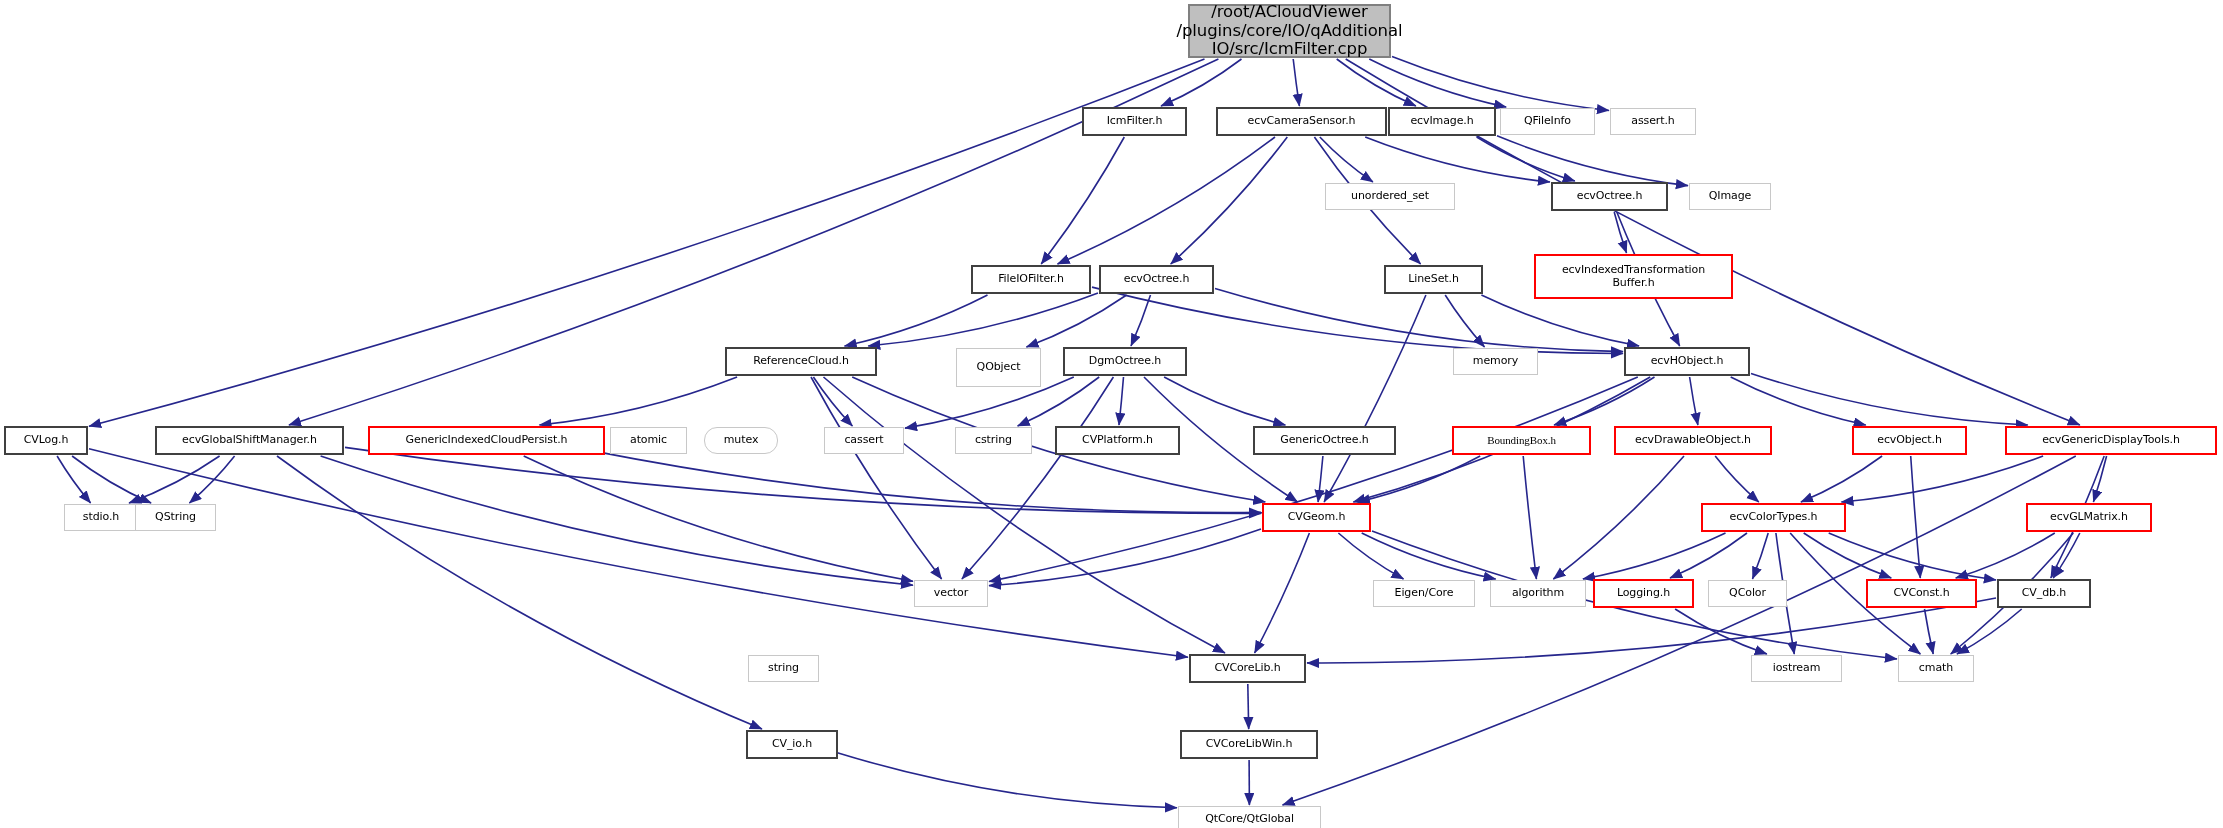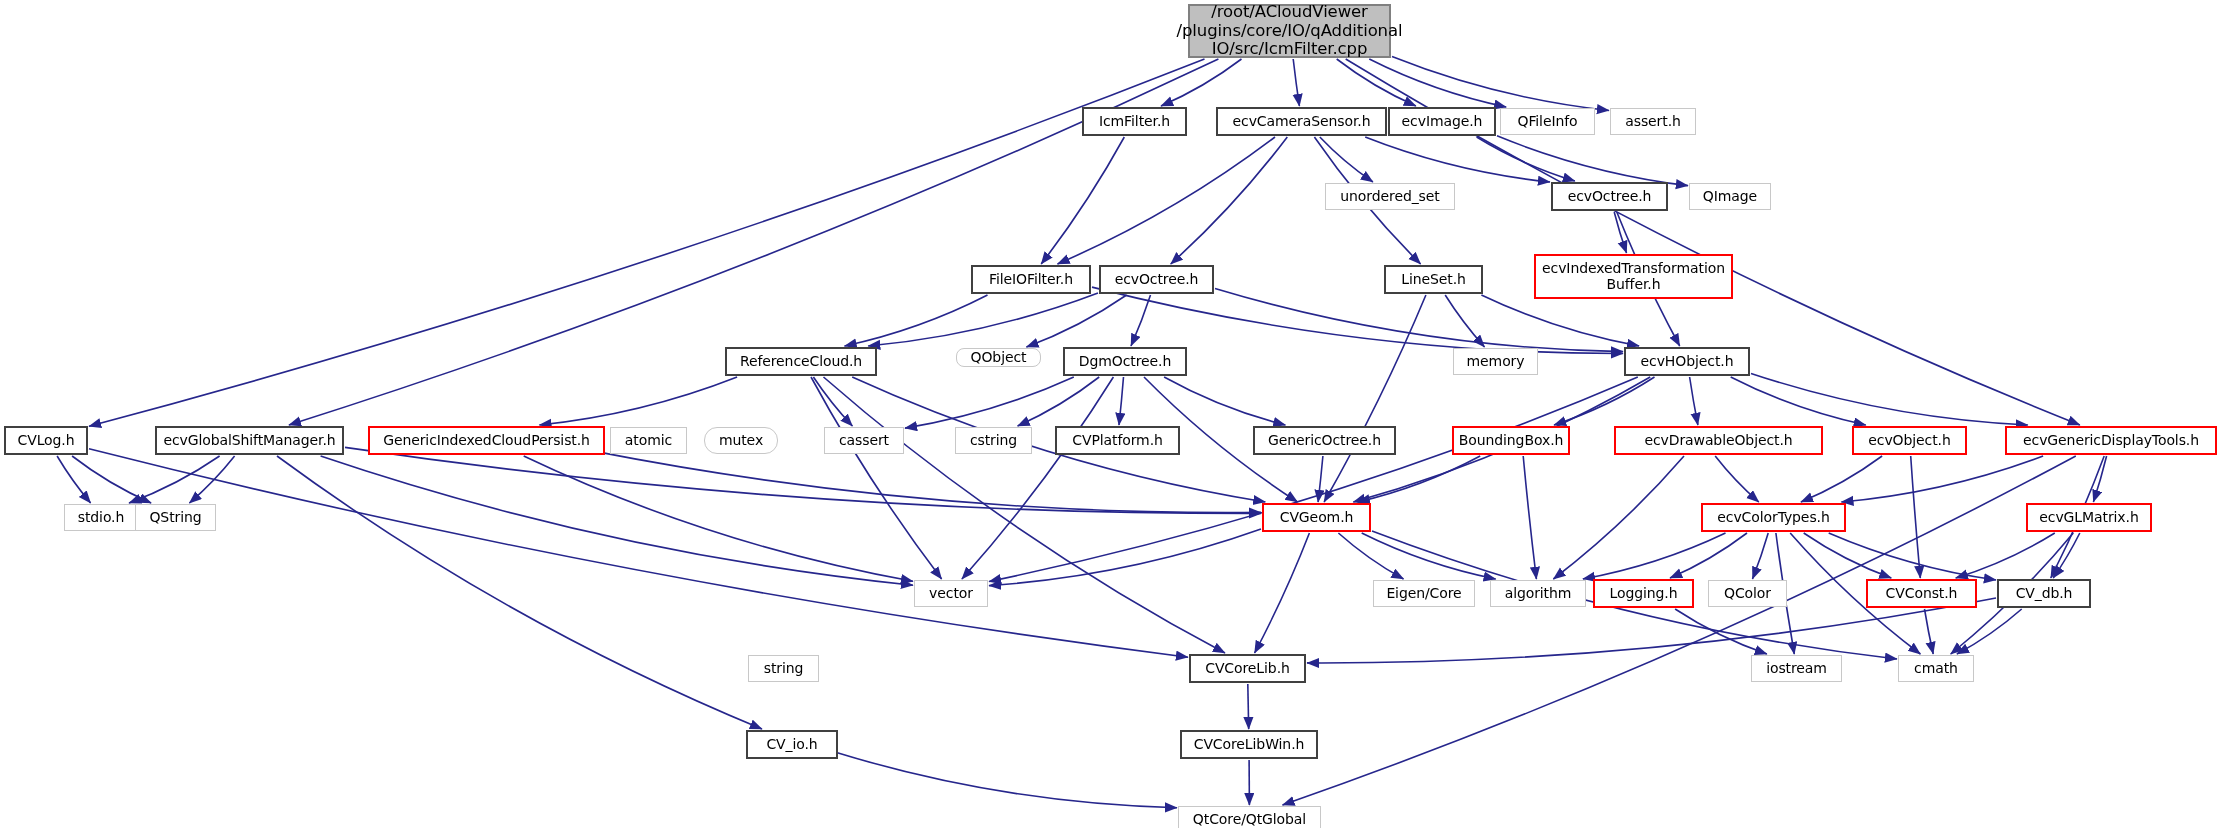--- a/index.html
+++ b/index.html
@@ -26,21 +26,21 @@
     position: absolute;
     box-sizing: border-box;
     display: flex;
     align-items: center;
     justify-content: center;
     text-align: center;
     line-height: 1.12;
     white-space: pre-line;
     background: #ffffff;
     color: #000000;
-    font-size: 14px;
+    font-size: 11px;
     letter-spacing: -0.1px;
   }
   .node.plain {
     border: 1px solid #c8c8c8;
   }
   .node.header {
     border: 2px solid #404040;
   }
   .node.redhdr {
     border: 2px solid #ff0000;
@@ -162,35 +162,35 @@
       <div class="node plain" style="left: 1610px; top: 108px; width: 86px; height: 27px;">assert.h</div>
       <div class="node plain" style="left: 1325px; top: 183px; width: 130px; height: 27px;">unordered_set</div>
       <div class="node header" style="left: 1551px; top: 182px; width: 117px; height: 29px;">ecvOctree.h</div>
       <div class="node plain" style="left: 1689px; top: 183px; width: 82px; height: 27px;">QImage</div>
       <div class="node header" style="left: 971px; top: 265px; width: 120px; height: 29px;">FileIOFilter.h</div>
       <div class="node header" style="left: 1099px; top: 265px; width: 115px; height: 29px;">ecvOctree.h</div>
       <div class="node header" style="left: 1384px; top: 265px; width: 99px; height: 29px;">LineSet.h</div>
       <div class="node redhdr" style="left: 1534px; top: 254px; width: 199px; height: 45px;">ecvIndexedTransformation
 Buffer.h</div>
       <div class="node header" style="left: 725px; top: 347px; width: 152px; height: 29px;">ReferenceCloud.h</div>
-      <div class="node plain" style="left: 956px; top: 348px; width: 85px; height: 19px; border-radius: 8px;">QObject</div>
+      <div class="node plain" style="left: 956px; top: 348px; width: 85px; height: 39px;">QObject</div>
       <div class="node header" style="left: 1063px; top: 347px; width: 124px; height: 29px;">DgmOctree.h</div>
       <div class="node plain" style="left: 1453px; top: 348px; width: 85px; height: 27px;">memory</div>
       <div class="node header" style="left: 1624px; top: 347px; width: 126px; height: 29px;">ecvHObject.h</div>
       <div class="node header" style="left: 4px; top: 426px; width: 84px; height: 29px;">CVLog.h</div>
       <div class="node header" style="left: 155px; top: 426px; width: 189px; height: 29px;">ecvGlobalShiftManager.h</div>
       <div class="node redhdr" style="left: 357px; top: 426px; width: 237px; height: 29px; margin-left: 11px;">GenericIndexedCloudPersist.h</div>
       <div class="node plain" style="left: 610px; top: 427px; width: 77px; height: 27px;">atomic</div>
       <div class="node plain" style="left: 704px; top: 427px; width: 74px; height: 27px; border-radius: 13px;">mutex</div>
       <div class="node plain" style="left: 824px; top: 427px; width: 80px; height: 27px;">cassert</div>
       <div class="node plain" style="left: 955px; top: 427px; width: 77px; height: 27px;">cstring</div>
       <div class="node header" style="left: 1055px; top: 426px; width: 125px; height: 29px;">CVPlatform.h</div>
       <div class="node header" style="left: 1253px; top: 426px; width: 143px; height: 29px;">GenericOctree.h</div>
-      <div class="node redhdr" style="left: 1452px; top: 426px; width: 118px; height: 29px;">BoundingBox.h</div>
-      <div class="node redhdr" style="left: 1614px; top: 426px; width: 209px; height: 29px;">ecvDrawableObject.h</div>
+      <div class="node redhdr" style="left: 1452px; top: 426px; width: 139px; height: 29px; font-family: Liberation Serif, serif;">BoundingBox.h</div>
+      <div class="node redhdr" style="left: 1614px; top: 426px; width: 158px; height: 29px;">ecvDrawableObject.h</div>
       <div class="node redhdr" style="left: 1852px; top: 426px; width: 115px; height: 29px;">ecvObject.h</div>
       <div class="node redhdr" style="left: 2005px; top: 426px; width: 212px; height: 29px;">ecvGenericDisplayTools.h</div>
       <div class="node plain" style="left: 64px; top: 504px; width: 74px; height: 27px;">stdio.h</div>
       <div class="node plain" style="left: 135px; top: 504px; width: 81px; height: 27px;">QString</div>
       <div class="node redhdr" style="left: 1262px; top: 503px; width: 109px; height: 29px;">CVGeom.h</div>
       <div class="node redhdr" style="left: 1701px; top: 503px; width: 145px; height: 29px;">ecvColorTypes.h</div>
       <div class="node redhdr" style="left: 2026px; top: 503px; width: 126px; height: 29px;">ecvGLMatrix.h</div>
       <div class="node plain" style="left: 914px; top: 580px; width: 74px; height: 27px;">vector</div>
       <div class="node plain" style="left: 1373px; top: 580px; width: 102px; height: 27px;">Eigen/Core</div>
       <div class="node plain" style="left: 1490px; top: 580px; width: 96px; height: 27px;">algorithm</div>

